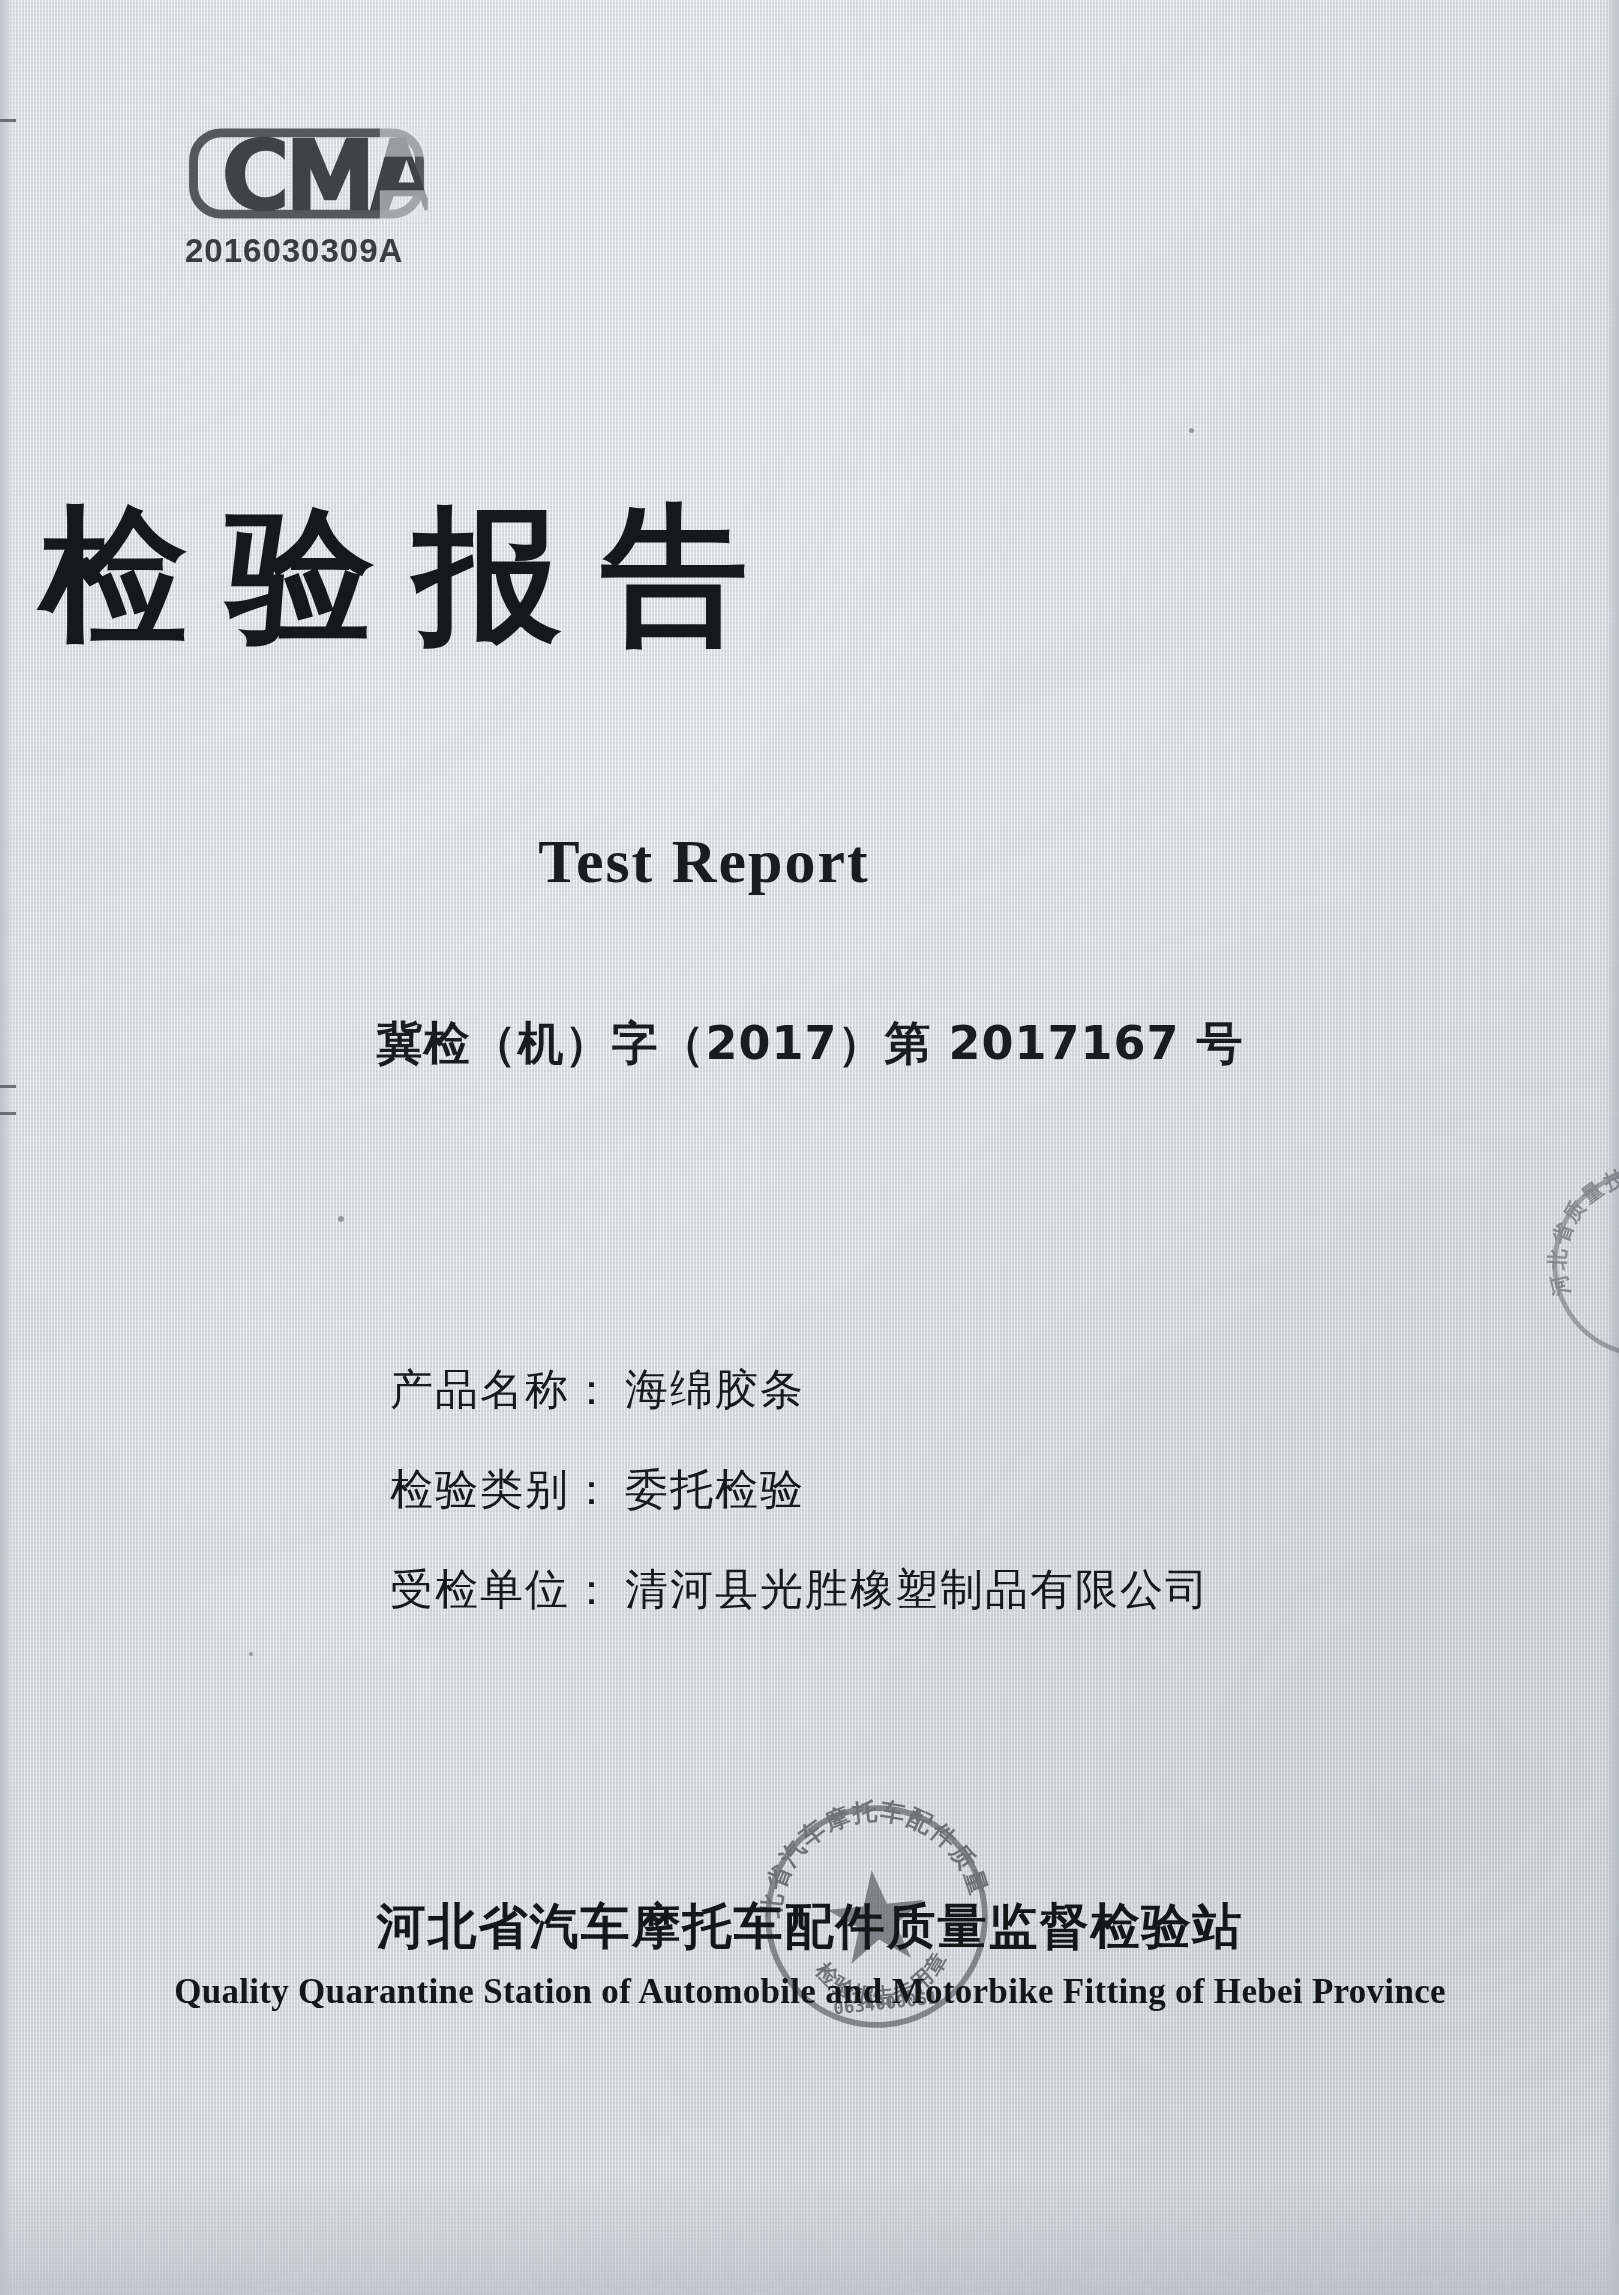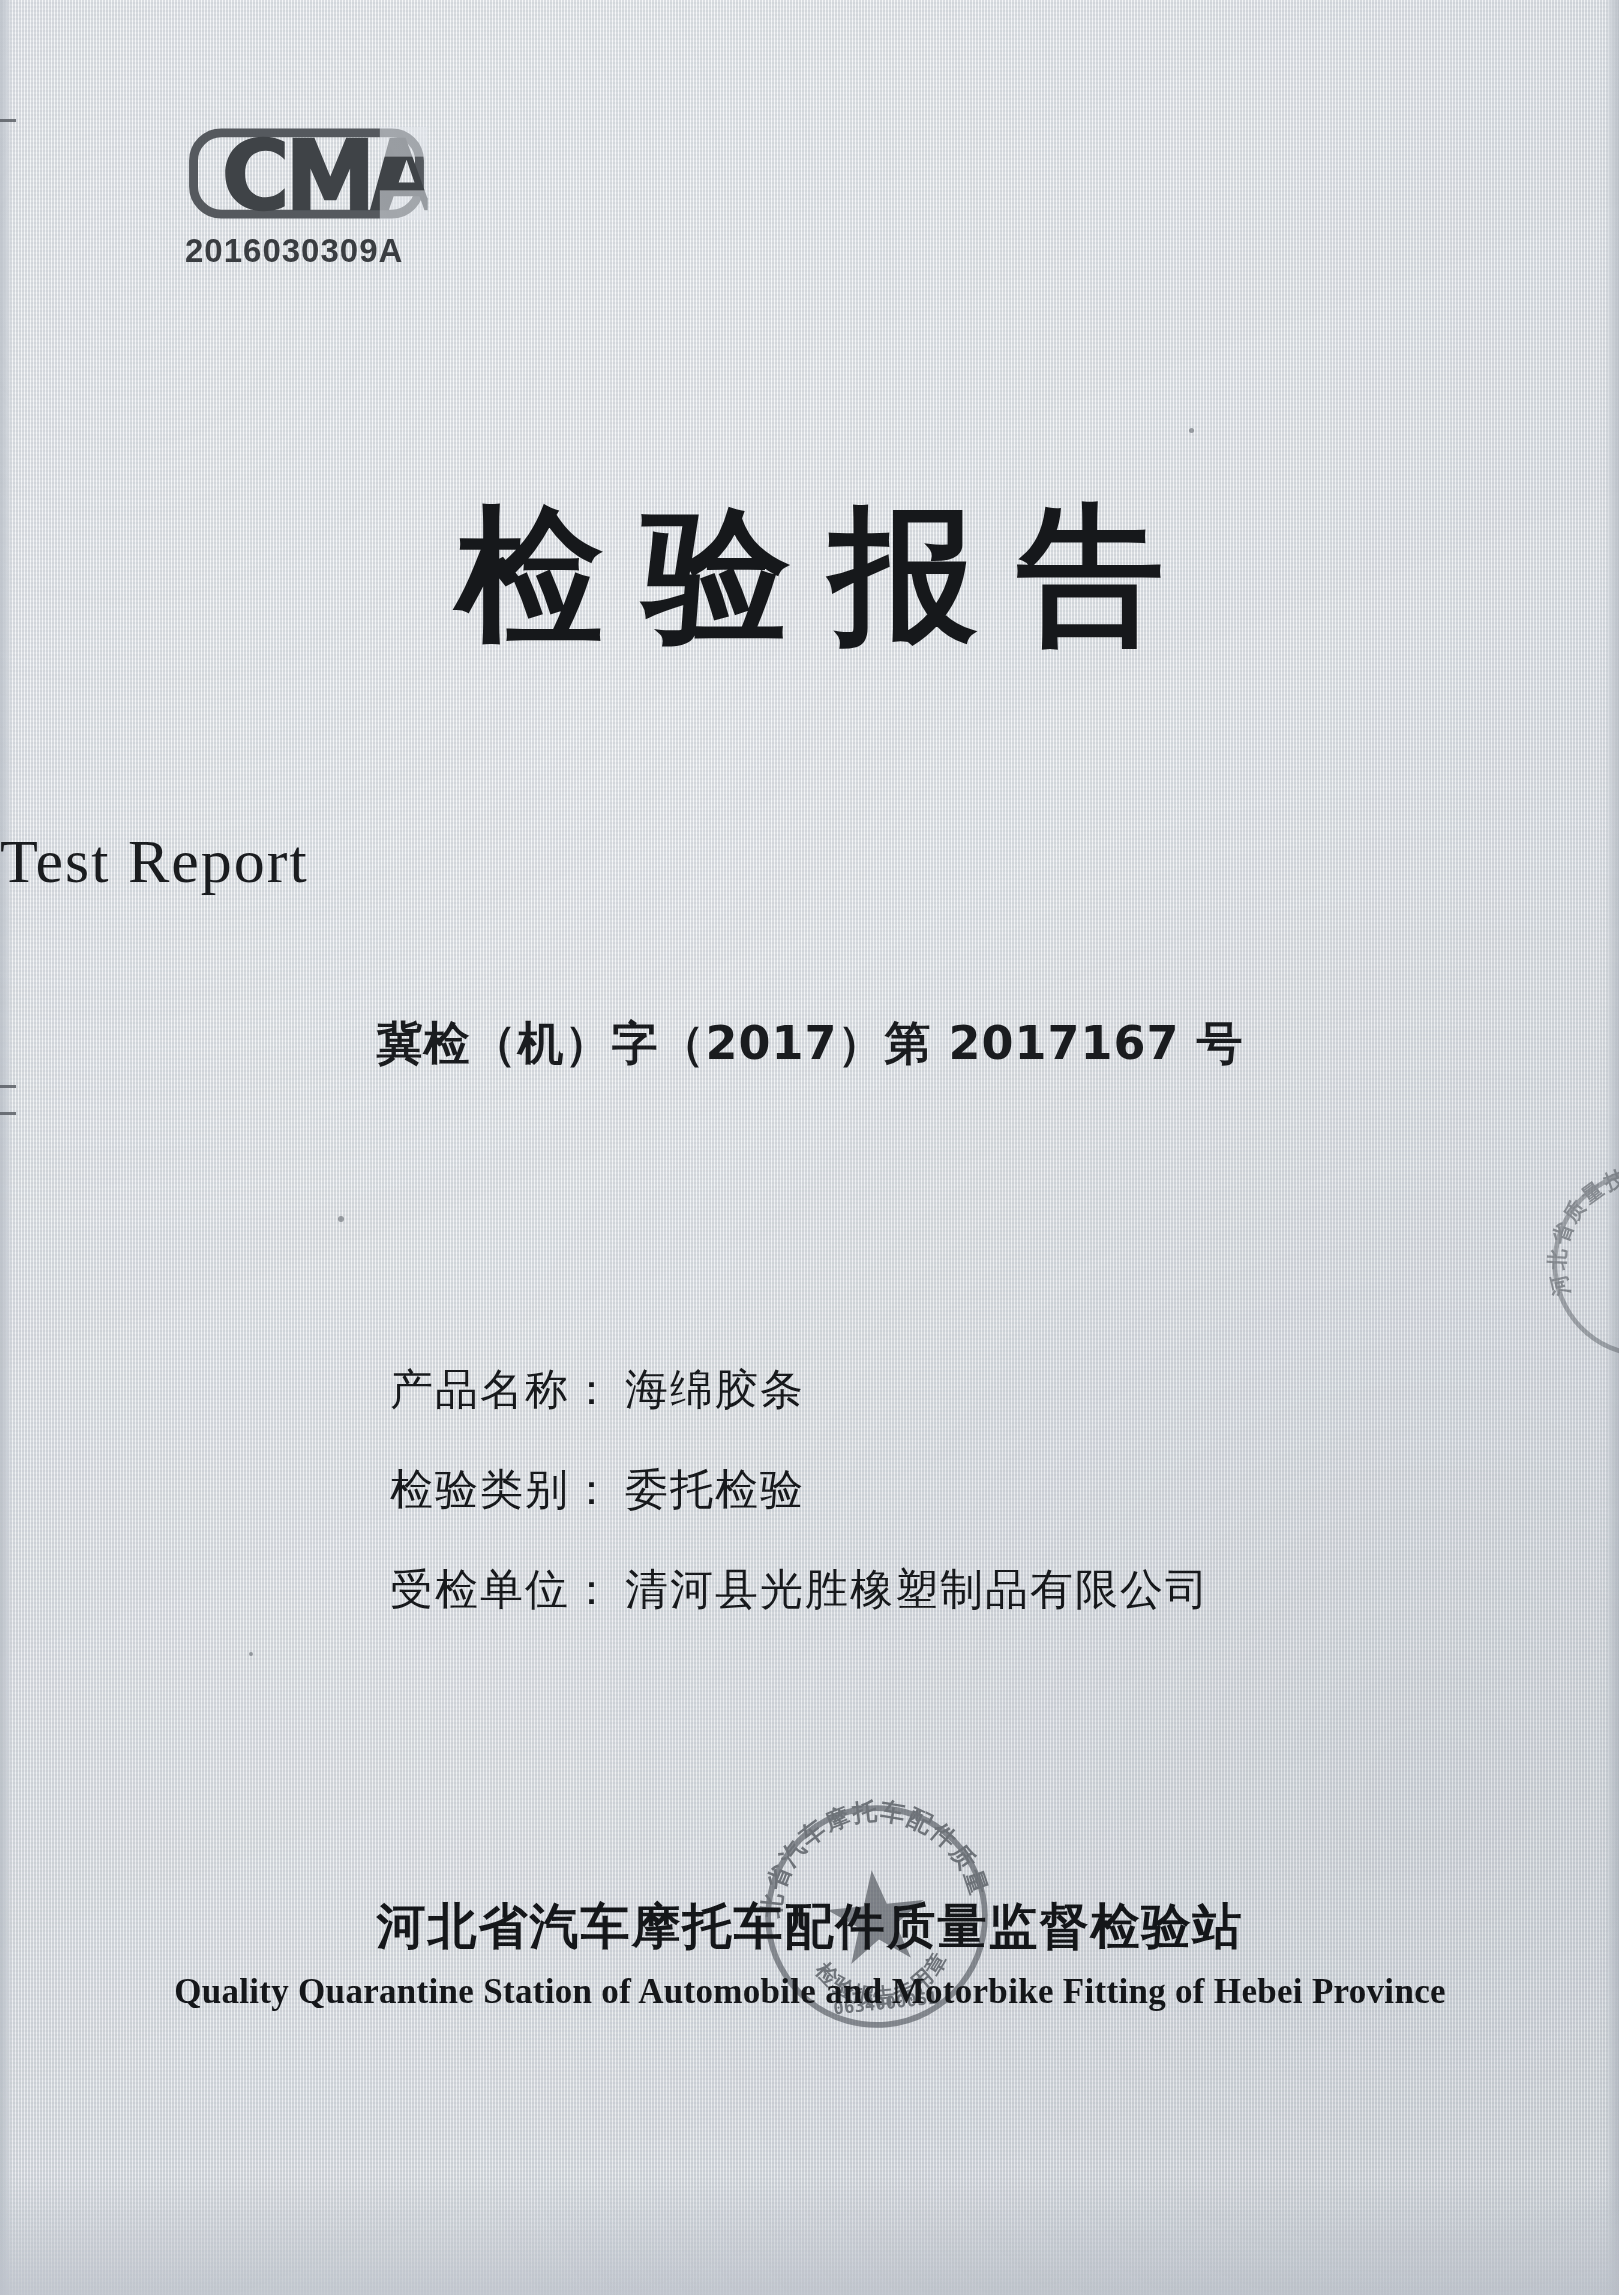--- a/index.html
+++ b/index.html
@@ -95,36 +95,36 @@
     letter-spacing: -0.5px;
     line-height: 1.05;
   }
 
   
   .main-title {
     position: absolute;
     left: 0;
     top: 478px;
     width: 1620px;
-    text-align: center;
     font-family: "DejaVu Sans", sans-serif;
     font-weight: bold;
     font-size: 147px;
     letter-spacing: 40px;
     text-indent: 40px;
     color: #16181b;
     white-space: nowrap;
   }
   .sub-title {
     position: absolute;
     left: 0;
     top: 826px;
     width: 1408px;
+    text-align: center;
     font-family: "Liberation Serif", serif;
-    font-weight: normal;
+    font-weight: bold;
     font-size: 62px;
     letter-spacing: 2px;
     color: #1a1c1f;
   }
   .report-no {
     position: absolute;
     left: 0;
     top: 1013px;
     width: 1620px;
     text-align: center;

